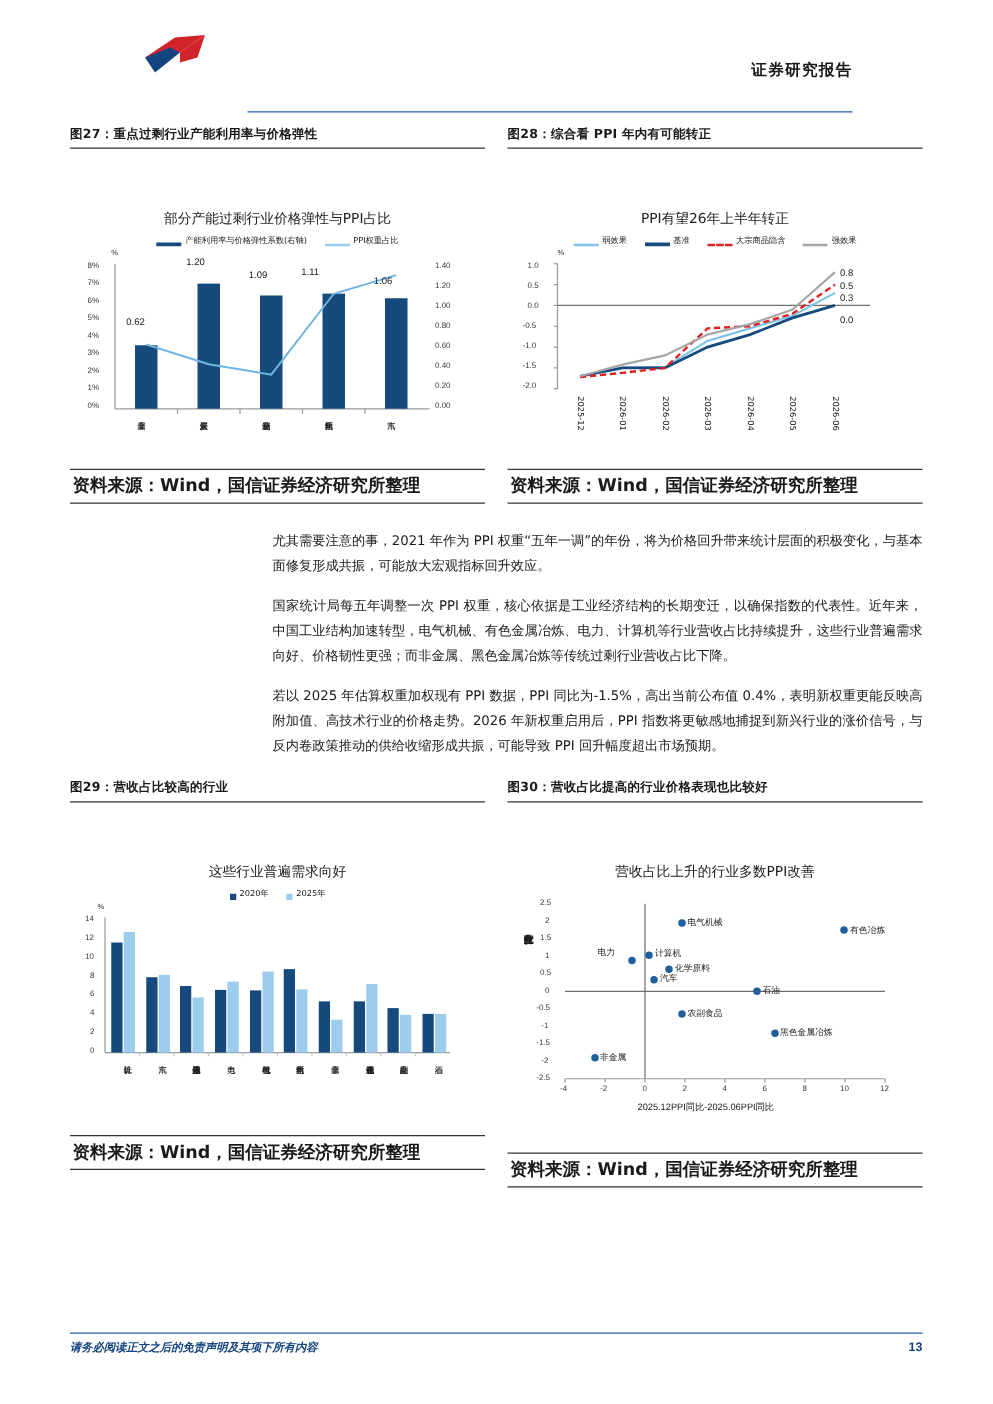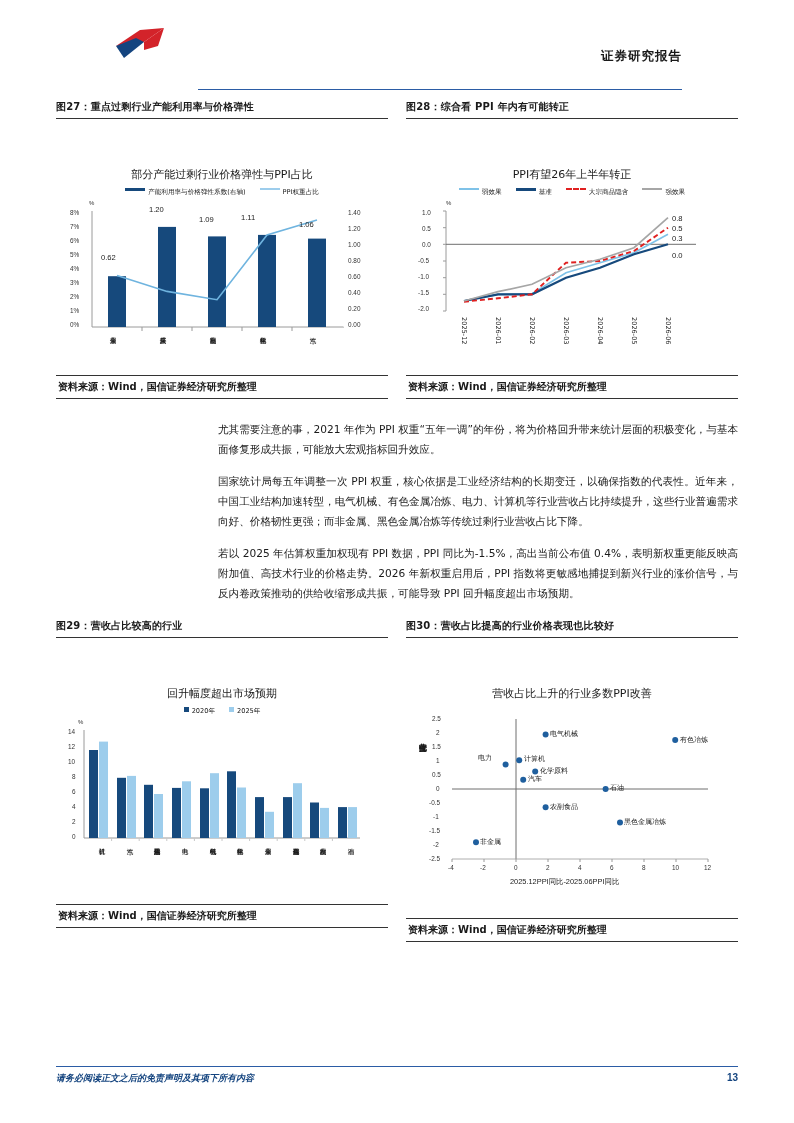--- a/index.html
+++ b/index.html
@@ -27,28 +27,28 @@
                  border-top: 1.6px solid #2b5ca5; }
 
   
   .fig-row { display: flex; gap: 18px; margin-top: 26px; }
   .fig { width: 333px; }
   .fig-title { font-size: 10px; font-weight: bold; color: #1a1a1a;
                font-family: "DejaVu Sans", sans-serif; letter-spacing: 0.2px;
                padding-bottom: 4px; }
   .fig-box { border-top: 1.3px solid #333; border-bottom: 1px solid #333; }
   .fig-inner { padding: 8px 4px 4px 4px; }
-  .fig-src { border-top: 1px solid #333; font-size: 10px; color: #1a1a1a;
+  .fig-src { border-top: 1px solid #333; font-size: 14px; color: #1a1a1a;
              font-family: "DejaVu Sans", sans-serif; padding: 4px 2px 4px 2px; font-weight: bold; }
   .chart-title { text-align: center; font-size: 11px; color: #1a1a1a;
                  font-family: "DejaVu Sans", sans-serif; margin-bottom: 6px; margin-top: 40px; }
   .legend { display: flex; justify-content: center; gap: 14px; font-size: 6.6px;
             color: #1a1a1a; font-family: "DejaVu Sans", sans-serif; margin-bottom: 4px;
             align-items: center; flex-wrap: wrap; }
-  .legend-item { display: flex; align-items: flex-start; gap: 3px; }
+  .legend-item { display: flex; align-items: flex-end; gap: 3px; }
   .lg-line { width: 20px; height: 0; border-top-width: 2px; border-top-style: solid; }
   .lg-sq { width: 5px; height: 5px; }
 
   .plot { position: relative; }
   .axis-lbl { position: absolute; font-size: 6.4px; color: #333;
               font-family: "Liberation Sans", sans-serif; white-space: nowrap; }
   .unit { position: absolute; font-size: 6px; color: #333; }
   .dval { position: absolute; font-size: 7.6px; color: #1a1a1a;
           font-family: "Liberation Sans", sans-serif; white-space: nowrap; }
   .vlabel { position: absolute; font-size: 6.6px; color: #1a1a1a;
@@ -244,21 +244,21 @@
     <p>国家统计局每五年调整一次 PPI 权重，核心依据是工业经济结构的长期变迁，以确保指数的代表性。近年来，中国工业结构加速转型，电气机械、有色金属冶炼、电力、计算机等行业营收占比持续提升，这些行业普遍需求向好、价格韧性更强；而非金属、黑色金属冶炼等传统过剩行业营收占比下降。</p>
     <p>若以 2025 年估算权重加权现有 PPI 数据，PPI 同比为-1.5%，高出当前公布值 0.4%，表明新权重更能反映高附加值、高技术行业的价格走势。2026 年新权重启用后，PPI 指数将更敏感地捕捉到新兴行业的涨价信号，与反内卷政策推动的供给收缩形成共振，可能导致 PPI 回升幅度超出市场预期。</p>
   </div>
 
   <div class="fig-row" style="margin-top:16px;">
 
     <div class="fig">
       <div class="fig-title">图29：营收占比较高的行业</div>
       <div class="fig-box">
         <div class="fig-inner">
-          <div class="chart-title">回升幅度超出市场预期</div>
+          <div class="chart-title">这些行业普遍需求向好</div>
           <div class="legend">
             <div class="legend-item">
               <span class="lg-sq" style="background:#16497c"></span>
               <span>2020年</span>
             </div>
             <div class="legend-item">
               <span class="lg-sq" style="background:#9dcdec"></span>
               <span>2025年</span>
             </div>
           </div>

